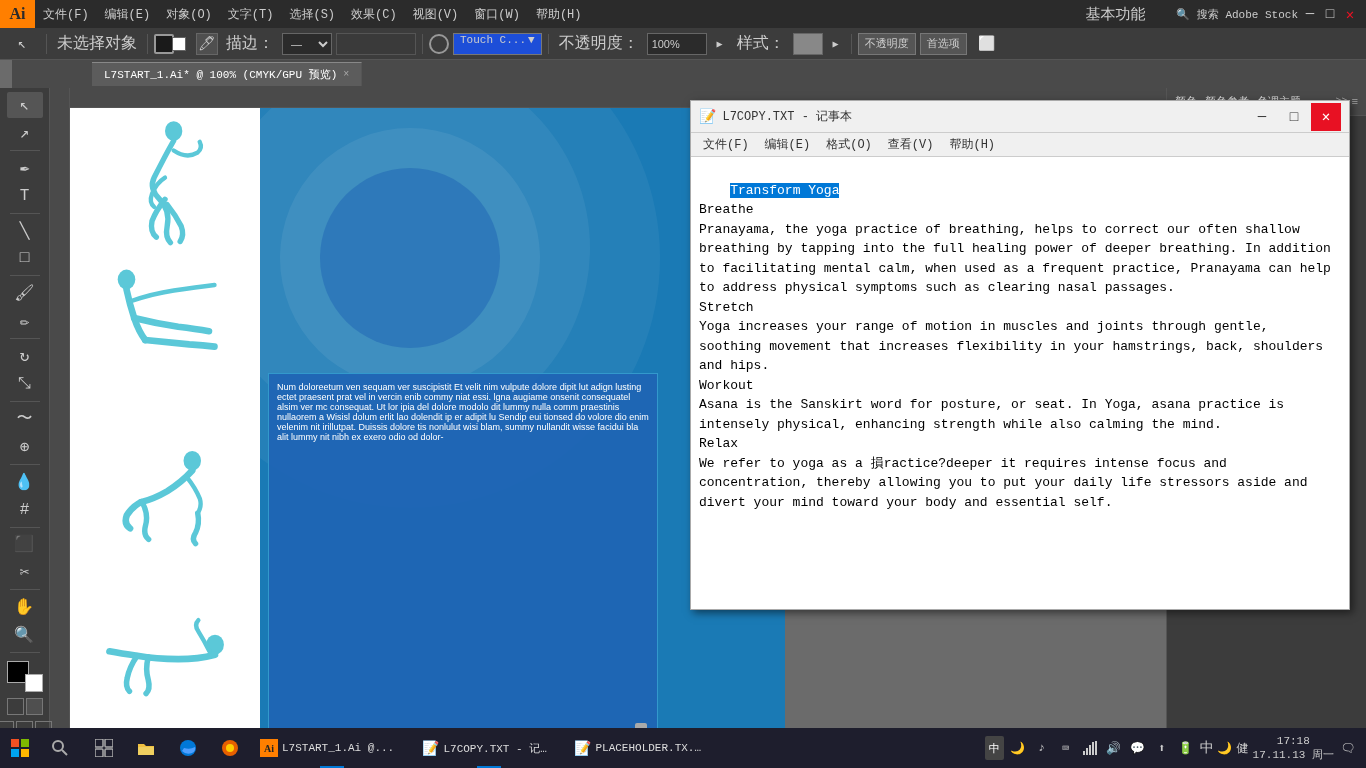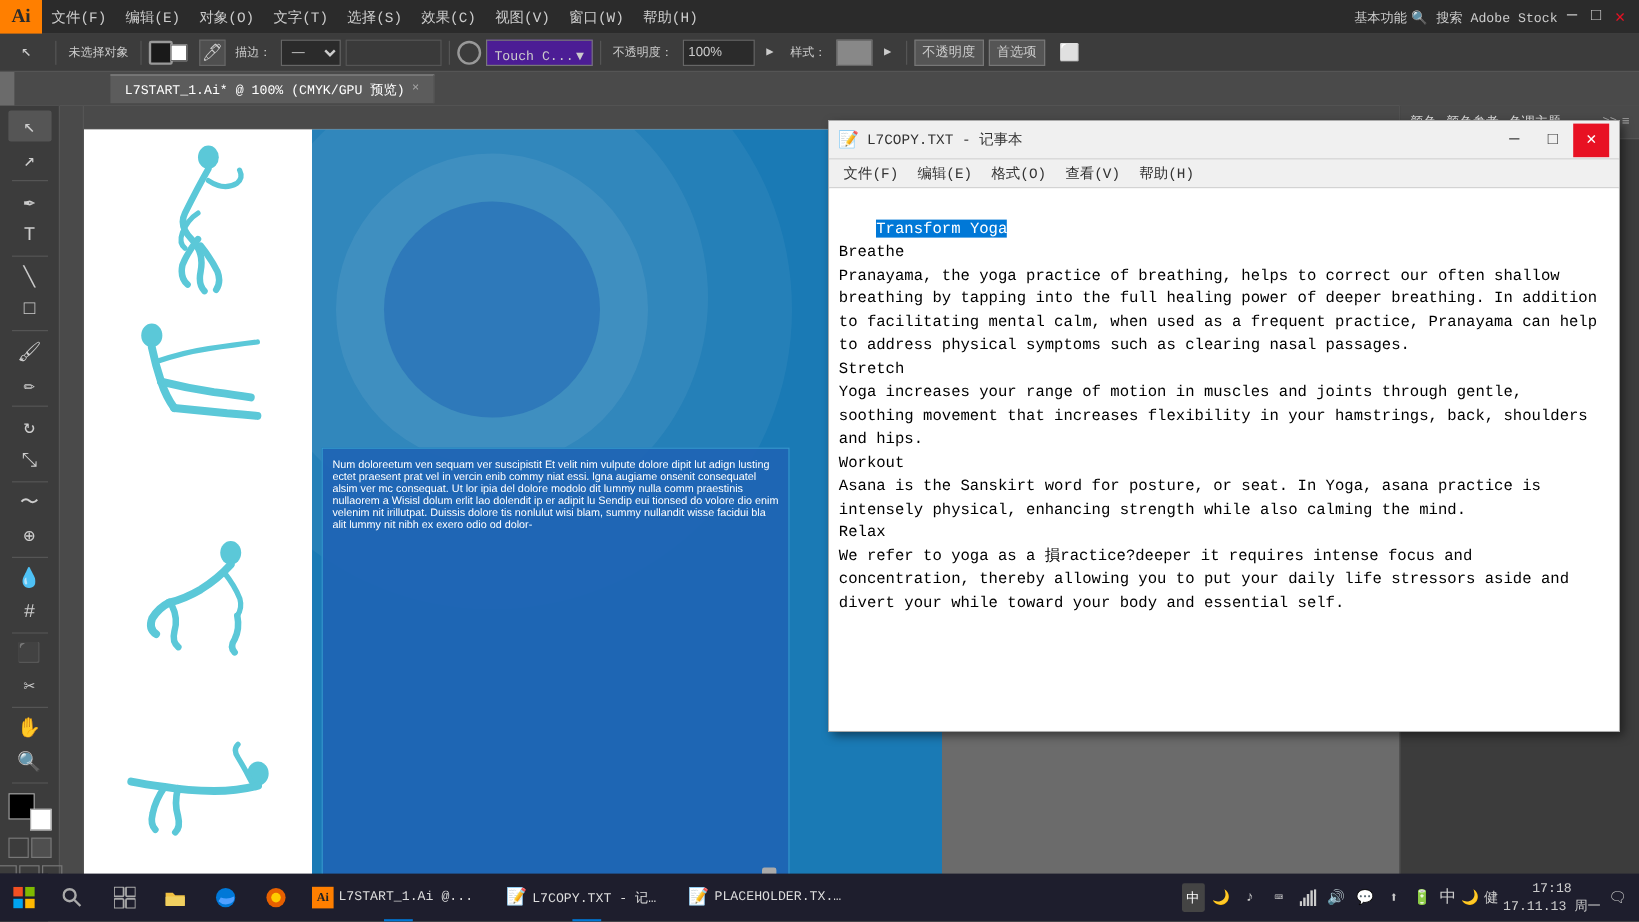--- a/index.html
+++ b/index.html
@@ -15,25 +15,25 @@
     .menu-item { padding: 0 8px; height: 100%; display: flex; align-items: center; font-size: 12px; color: #ccc; cursor: pointer; white-space: nowrap; }
     .menu-right { margin-left: auto; display: flex; align-items: center; gap: 4px; padding-right: 8px; }
     .win-btn { width: 16px; height: 16px; display: flex; align-items: center; justify-content: center; color: #ccc; cursor: pointer; font-size: 14px; }
 
     
     #toolbar {
       width: 100%; height: 32px; background: #3c3c3c; display: flex; align-items: center;
       padding: 0 4px; gap: 4px; position: absolute; top: 28px; left: 0; z-index: 99;
       border-bottom: 1px solid #555;
     }
-    .toolbar-item { height: 24px; display: flex; align-items: center; font-size: 10px; color: #ccc; padding: 0 4px; }
+    .toolbar-item { height: 24px; display: flex; align-items: center; font-size: 16px; color: #ccc; padding: 0 4px; }
     .toolbar-select { height: 22px; background: #2b2b2b; color: #ccc; border: 1px solid #666; font-size: 11px; padding: 0 4px; }
     .toolbar-input { height: 22px; width: 80px; background: #2b2b2b; color: #ccc; border: 1px solid #666; font-size: 11px; padding: 0 4px; }
     .stroke-circle { width: 20px; height: 20px; border-radius: 50%; border: 2px solid #999; background: transparent; }
-    .touch-btn { height: 22px; background: #4c1d95; color: #ccc; border: 1px solid #777; font-size: 11px; padding: 0 6px; display: flex; align-items: flex-end; gap: 2px; }
+    .touch-btn { height: 22px; background: #1d4ed8; color: #ccc; border: 1px solid #777; font-size: 11px; padding: 0 6px; display: flex; align-items: flex-start; gap: 2px; }
     .separator { width: 1px; height: 20px; background: #555; margin: 0 2px; }
     .doc-btn { height: 22px; background: #555; color: #ccc; border: 1px solid #777; font-size: 11px; padding: 0 6px; }
 
     
     #tab-bar {
       width: 100%; height: 28px; background: #4a4a4a; display: flex; align-items: center;
       position: absolute; top: 60px; left: 0; z-index: 98; padding-left: 80px; margin-left: 12px;
     }
     .tab { height: 24px; background: #666; color: #ddd; font-size: 11px; padding: 0 12px; display: flex; align-items: center; gap: 6px; border-top: 1px solid #888; border-right: 1px solid #555; cursor: pointer; }
     .tab.active { background: #5c5c5c; color: #fff; }
@@ -162,22 +162,22 @@
     <div class="menu-item">编辑(E)</div>
     <div class="menu-item">对象(O)</div>
     <div class="menu-item">文字(T)</div>
     <div class="menu-item">选择(S)</div>
     <div class="menu-item">效果(C)</div>
     <div class="menu-item">视图(V)</div>
     <div class="menu-item">窗口(W)</div>
     <div class="menu-item">帮助(H)</div>
   </div>
   <div class="menu-right">
-    <span style="font-size:11px;color:#ccc;">基本功能</span>
-    <span style="font-size:11px;color:#ccc;margin-left:0;">🔍 <span>搜索 Adobe Stock</span></span>
+    <span style="font-size:15px;color:#ccc;">基本功能</span>
+    <span style="font-size:11px;color:#ccc;margin-left:27px;">🔍 <span>搜索 Adobe Stock</span></span>
     <span class="win-btn">─</span>
     <span class="win-btn">□</span>
     <span class="win-btn" style="color:#e81123;">✕</span>
   </div>
 </div>
 
 <div id="toolbar">
   <div class="tool-item" style="font-size:14px;">↖</div>
   <div class="separator"></div>
   <div class="toolbar-item">未选择对象</div>
@@ -366,21 +366,21 @@
 <span>Stretch</span>
 <span>Yoga increases your range of motion in muscles and joints through gentle,</span>
 <span>soothing movement that increases flexibility in your hamstrings, back, shoulders</span>
 <span>and hips.</span>
 <span>Workout</span>
 <span>Asana is the Sanskirt word for posture, or seat. In Yoga, asana practice is</span>
 <span>intensely physical, enhancing strength while also calming the mind.</span>
 <span>Relax</span>
 <span>We refer to yoga as a 損ractice?deeper it requires intense focus and</span>
 <span>concentration, thereby allowing you to put your daily life stressors aside and</span>
-<span>divert your while toward your body and essential self.</span>
+<span>divert your mind toward your body and essential self.</span>
   </div>
 </div>
 
 <div id="status-bar">
   <div class="status-zoom">
     <span>100%</span>
     <span style="margin-left:4px;">🔍</span>
   </div>
   <div class="status-nav">
     <span class="status-btn">|◀</span>

